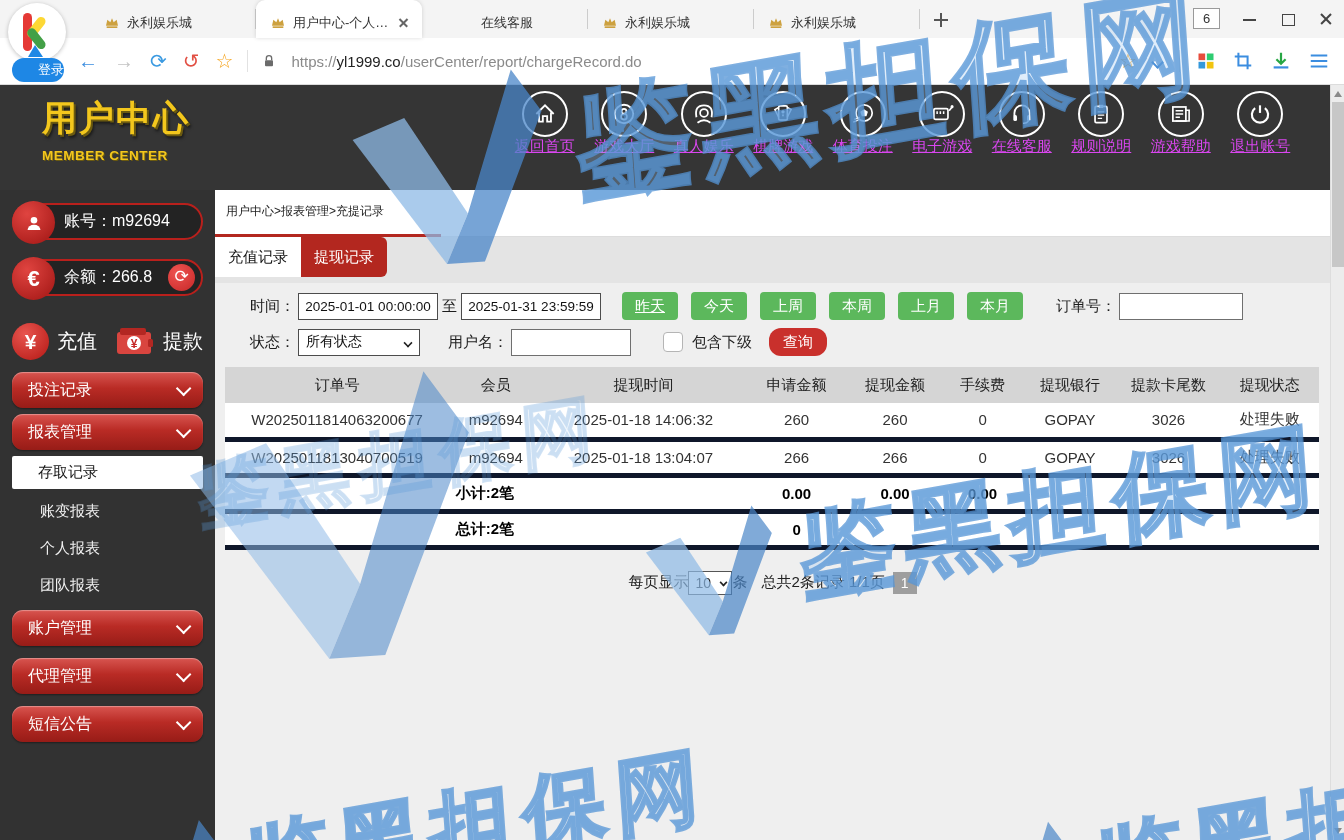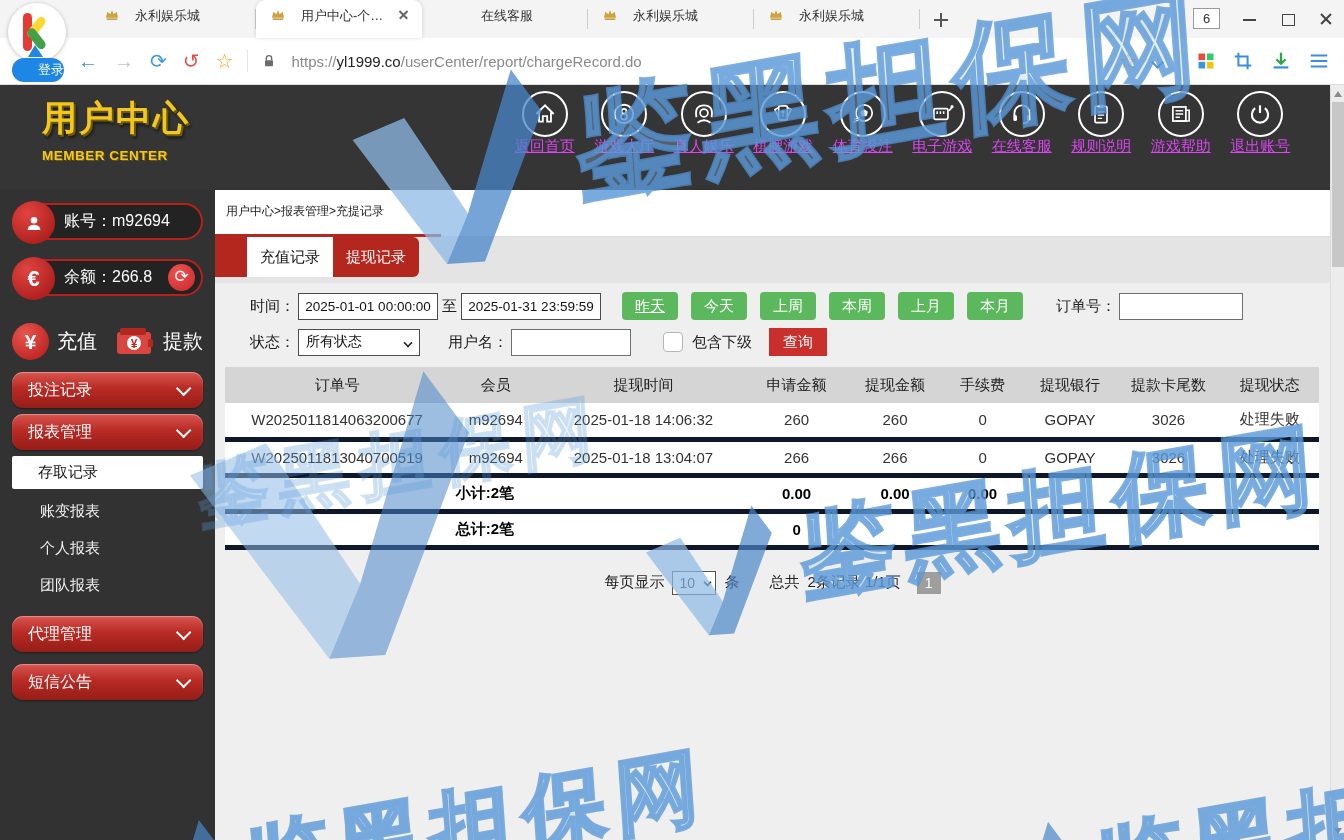--- a/index.html
+++ b/index.html
@@ -1,21 +1,21 @@
 <!DOCTYPE html>
 <html><head>
 <meta charset="utf-8">
 <style>
   * { margin:0; padding:0; box-sizing:border-box; }
   html,body { width:1344px; height:840px; overflow:hidden; font-family:"Liberation Sans",sans-serif; background:#efefef; }
 
   
   #chrome { position:absolute; left:0; top:0; width:1344px; height:85px; background:#f4f4f4; z-index:5; }
   #tabstrip { position:absolute; left:0; top:0; right:0; height:38px; display:flex; align-items:flex-end; padding-left:90px; }
-  .tab { position:relative; width:166px; height:38px; display:flex; align-items:flex-start; padding:7px 10px 0 14px; font-size:13px; color:#333; cursor:default;gap:8px; }
+  .tab { position:relative; width:166px; height:38px; display:flex; align-items:center; padding:7px 10px 0 14px; font-size:13px; color:#333; cursor:default; }
   .tab .sep { position:absolute; right:0; top:9px; height:20px; width:1px; background:#ccc; }
   .tab.active { background:#fff; border-radius:9px 9px 0 0; box-shadow:0 0 4px rgba(0,0,0,.15); z-index:2; }
   .tab .title { flex:1; overflow:hidden; white-space:nowrap; text-overflow:ellipsis; }
   .favicon { width:16px; height:16px; margin-right:7px; flex:0 0 auto; }
   .tab-close { width:16px; height:16px; position:relative; margin-left:4px; flex:0 0 auto; }
   .tab-close::before,.tab-close::after { content:""; position:absolute; left:2px; top:7px; width:11px; height:1.6px; background:#666; }
   .tab-close::before { transform:rotate(45deg);} .tab-close::after { transform:rotate(-45deg);}
   #newtab { width:26px; height:26px; margin:0 0 5px 8px; position:relative; }
   #newtab::before { content:""; position:absolute; left:6px; top:12px; width:14px; height:2px; background:#555; }
   #newtab::after { content:""; position:absolute; left:12px; top:6px; width:2px; height:14px; background:#555; }
@@ -66,46 +66,46 @@
   .submenu-active { margin:2px 12px 4px 12px; height:33px; background:#fff; color:#151515; font-size:15px; display:flex; align-items:center; padding-left:26px; border-radius:2px; }
   .submenu-item { height:37px; color:#f2f2f2; font-size:15px; display:flex; align-items:center; padding-left:40px; }
   .menu-gap { height:6px; }
 
   
   #content { position:absolute; left:215px; top:190px; width:1115px; height:650px; background:#efefef; }
   #breadcrumb-bar { position:relative; height:47px; background:#fff; border-bottom:1px solid #ddd; }
   #breadcrumb { position:absolute; left:11px; top:13px; font-size:12px; color:#1d1d1d; }
   #red-underline { position:absolute; left:0; bottom:-1px; width:226px; height:3px; background:#b3271f; }
   #tabband { height:46px; background:#e4e4e4; }
-  #rectabs { display:inline-flex; background:#b3271f; border-radius:0 6px 6px 0; overflow:hidden; height:40px;padding-left:32px; }
+  #rectabs { display:inline-flex; background:#b3271f; border-radius:0 6px 6px 0; overflow:hidden; height:40px; }
   .rectab { padding:0 13px; font-size:15px; display:flex; align-items:center; }
   .rectab.white { background:#fff; color:#111; }
   .rectab.red { color:#fff; }
   #filters { padding:9px 11px 0 11px; font-size:15px; color:#1d1d1d; }
   .frow { display:flex; align-items:center; height:28px; margin-bottom:8px;margin-left:24px; }
   .flabel { margin-right:3px; }
   .finput { height:27px; border:1.5px solid #4c4c4c; background:#fff; font-size:13.5px; color:#111; text-align:center; font-family:"Liberation Sans",sans-serif; }
   .finput.date { width:140px; }
   .zhi { margin:0 4px; }
   .qbtn { height:28px; padding:0 13px; margin-left:13px; background:#5cb85c; color:#fff; font-size:15px; border:none; border-radius:4px; font-family:"Liberation Sans",sans-serif; }
   .qbtn:first-of-type { margin-left:21px;text-decoration:underline; }
   #order-label { margin-left:33px; }
   #order-input { width:124px; border:1.5px solid #6f6f6f; text-align:left; }
   .fselect { position:relative; width:122px; height:27px; border:1.5px solid #4c4c4c; background:#fff; font-size:14px; color:#111; display:flex; align-items:center; padding-left:7px; }
   .fselect .chev-dn { position:absolute; right:7px; top:9px; width:8px; height:8px; border-right:2px solid #222; border-bottom:2px solid #222; transform:rotate(45deg) scale(.8); }
   #username-label { margin-left:28px; }
   #username-input { width:120px; border:1.5px solid #6f6f6f; }
   #include-sub-box { width:20px; height:20px; border:1.5px solid #b5b5b5; border-radius:4px; background:#fff; margin-left:32px; margin-right:9px; }
-  #search-btn { height:28px; padding:0 14px; margin-left:17px; background:#c9302c; color:#fff; font-size:15px; border:none; border-radius:0; font-family:"Liberation Sans",sans-serif; }
+  #search-btn { height:28px; padding:0 14px; margin-left:17px; background:#c9302c; color:#fff; font-size:15px; border:none; border-radius:12px; font-family:"Liberation Sans",sans-serif; }
 
   #dtable { margin:11px 10px 0 10px; width:1094px; border-collapse:collapse; background:#fff; font-size:15px; color:#333; }
   #dtable th { background:#d5d5d5; height:36px; font-weight:normal; color:#222; }
   #dtable td { height:36px; text-align:center; border-bottom:5px solid #0f172a; }
   #dtable tr.sum td { font-weight:bold; color:#000; }
-  #pagination { margin-top:21px; text-align:center; font-size:15px; color:#222; display:flex; align-items:center; justify-content:center; gap:8px; }
+  #pagination { margin-top:21px; text-align:center; font-size:15px; color:#222; display:flex; align-items:center; justify-content:center; }
   #perpage-select { display:inline-flex; width:44px; height:24px; position:relative; border:1.5px solid #555; background:#fff; align-items:center; padding-left:6px; font-size:14px; }
   #perpage-select .chev-dn { position:absolute; right:4px; top:7px; width:7px; height:7px; border-right:2px solid #222; border-bottom:2px solid #222; transform:rotate(45deg) scale(.8); }
   #pagebox { display:inline-block; background:#9e9e9e; color:#fff; padding:3px 8px; margin-left:8px; font-size:14px; }
   .pgap { width:14px; }
 
   
   #scrollbar { position:absolute; right:0; top:85px; width:14px; height:755px; background:#ececec; border-left:1px solid #ddd; z-index:6; }
   #sb-thumb { position:absolute; left:1px; top:17px; width:12px; height:165px; background:#c7c7c7; }
   .sb-arrow { position:absolute; left:3px; width:0; height:0; border-left:4px solid transparent; border-right:4px solid transparent; }
   #sb-up { top:6px; border-bottom:6px solid #8a8a8a; }
@@ -365,20 +365,24 @@
       </div>
     <div class="menu-group">
         <span>报表管理</span>
         <span class="chev"></span>
       </div>
     <div class="submenu-active">存取记录</div>
     <div class="submenu-item">账变报表</div>
     <div class="submenu-item">个人报表</div>
     <div class="submenu-item">团队报表</div>
     <div class="menu-gap"></div>
+    <div class="menu-group">
+        <span>账户管理</span>
+        <span class="chev"></span>
+      </div>
     <div class="menu-gap"></div>
     <div class="menu-group">
         <span>代理管理</span>
         <span class="chev"></span>
       </div>
     <div class="menu-gap"></div>
     <div class="menu-group">
         <span>短信公告</span>
         <span class="chev"></span>
       </div>

